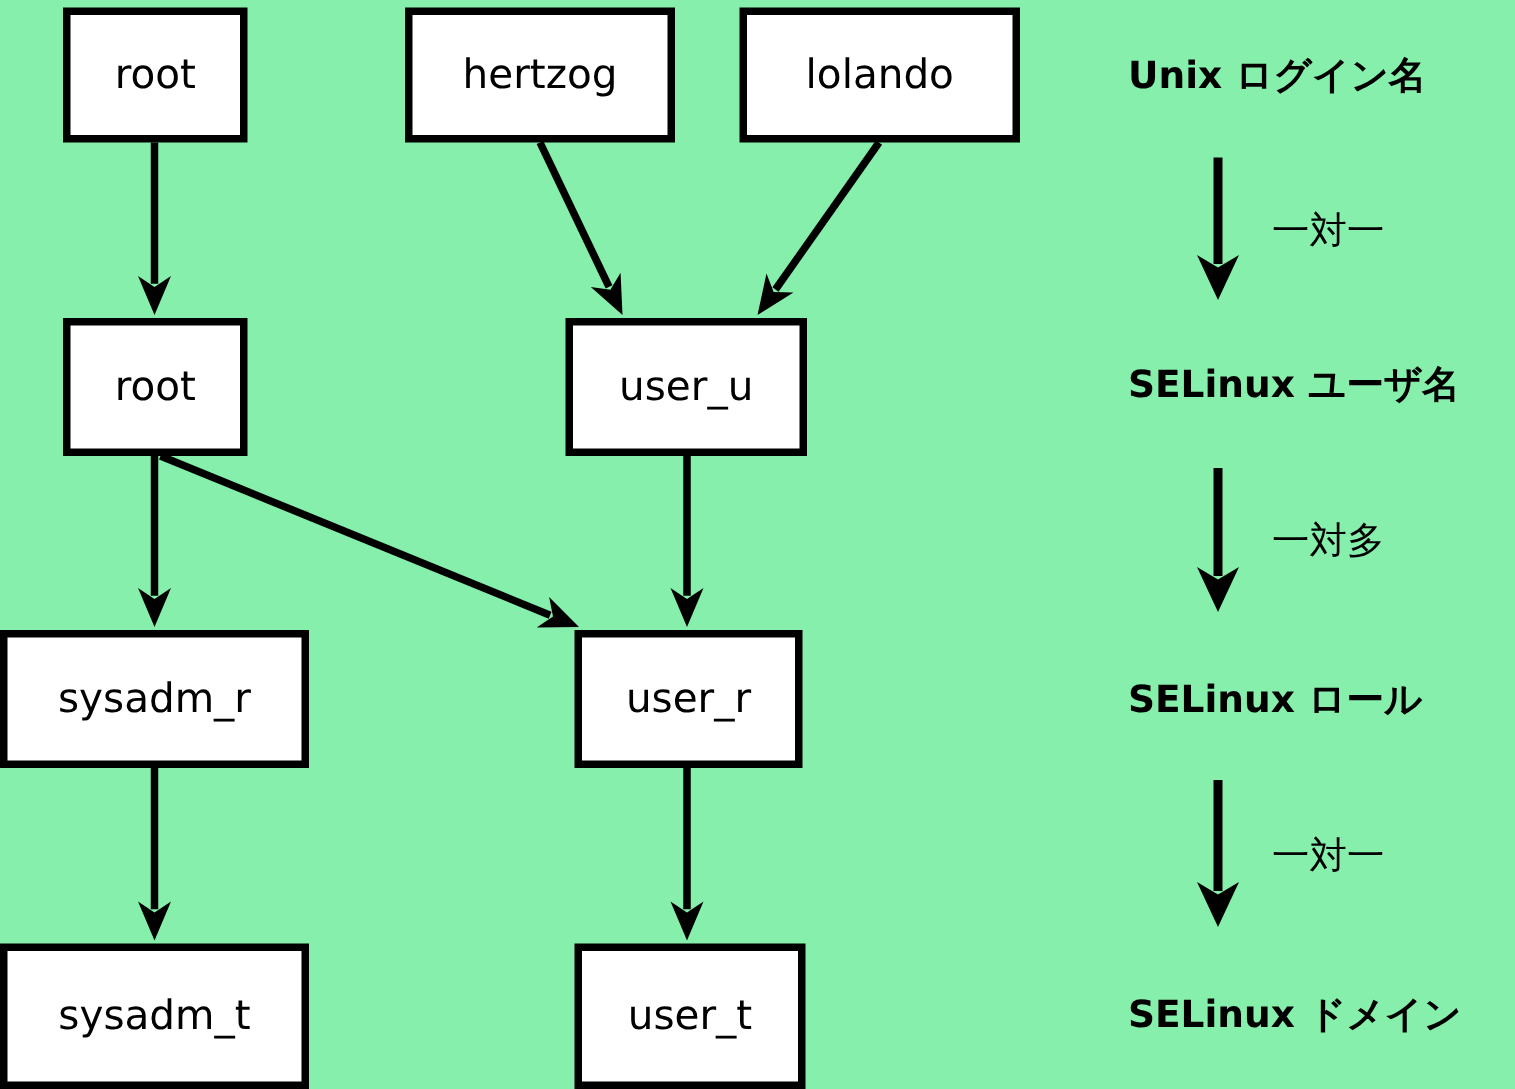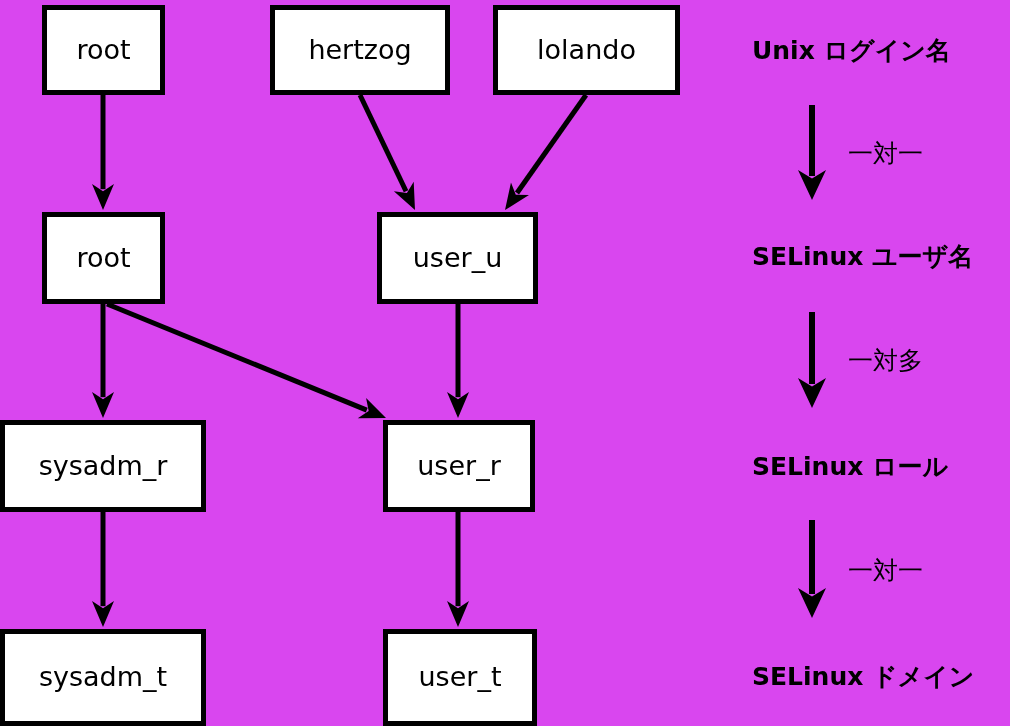--- a/index.html
+++ b/index.html
@@ -10,21 +10,21 @@
   body {
     width: 1010px;
     height: 726px;
     overflow: hidden;
     font-family: "DejaVu Sans", sans-serif;
   }
   #stage {
     position: relative;
     width: 1010px;
     height: 726px;
-    background: #d946ef;
+    background: #86efac;
   }
   #diagram {
     position: absolute;
     left: 0;
     top: 0;
     width: 1010px;
     height: 726px;
     display: block;
   }
   .node-box {

